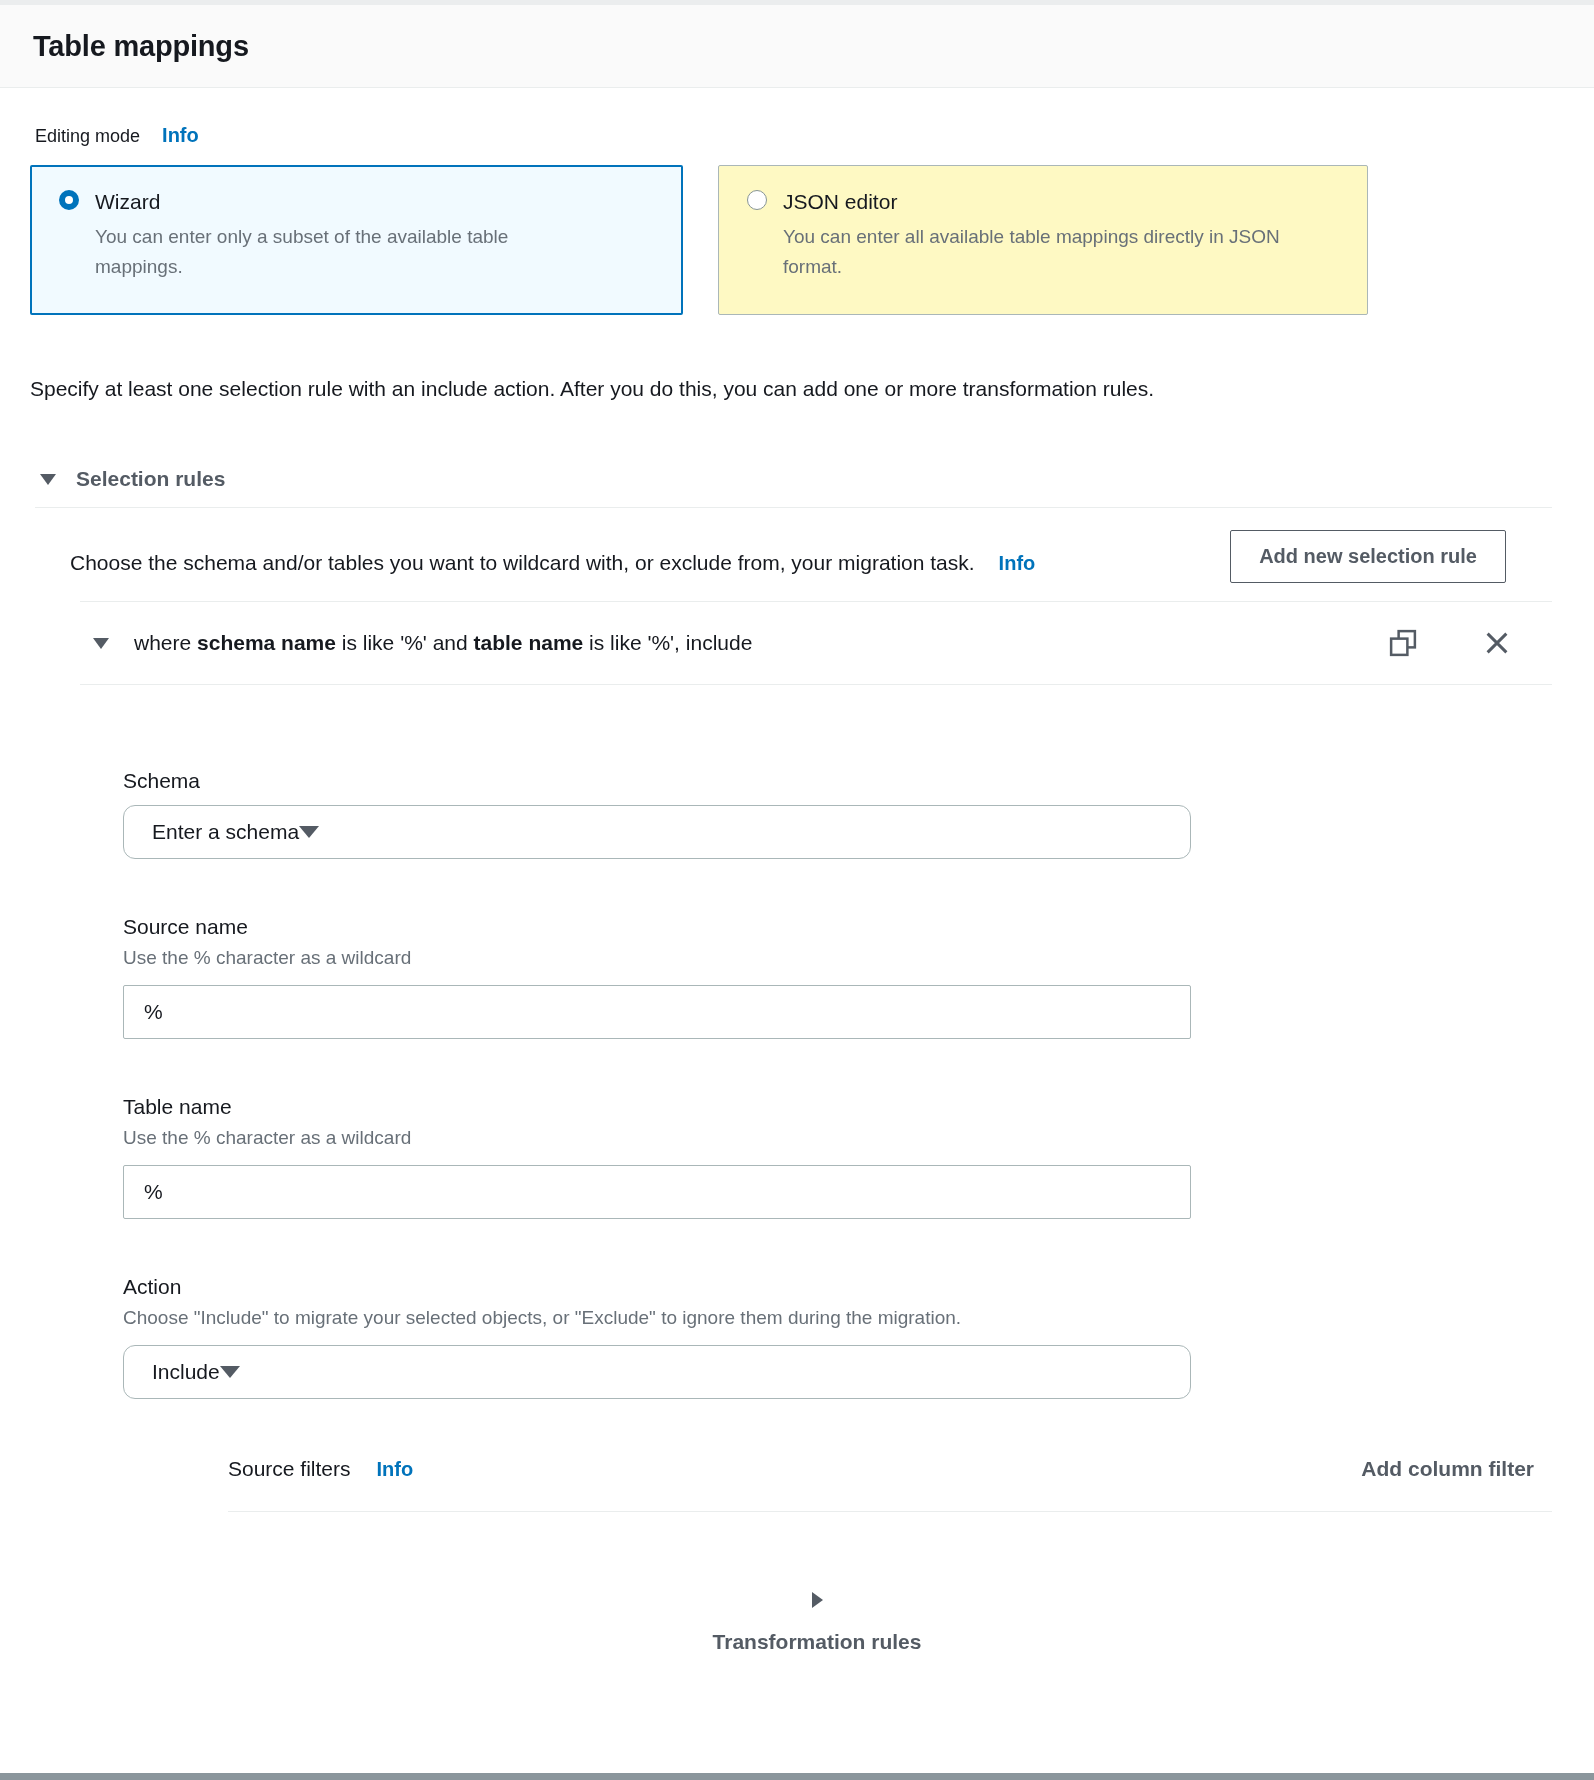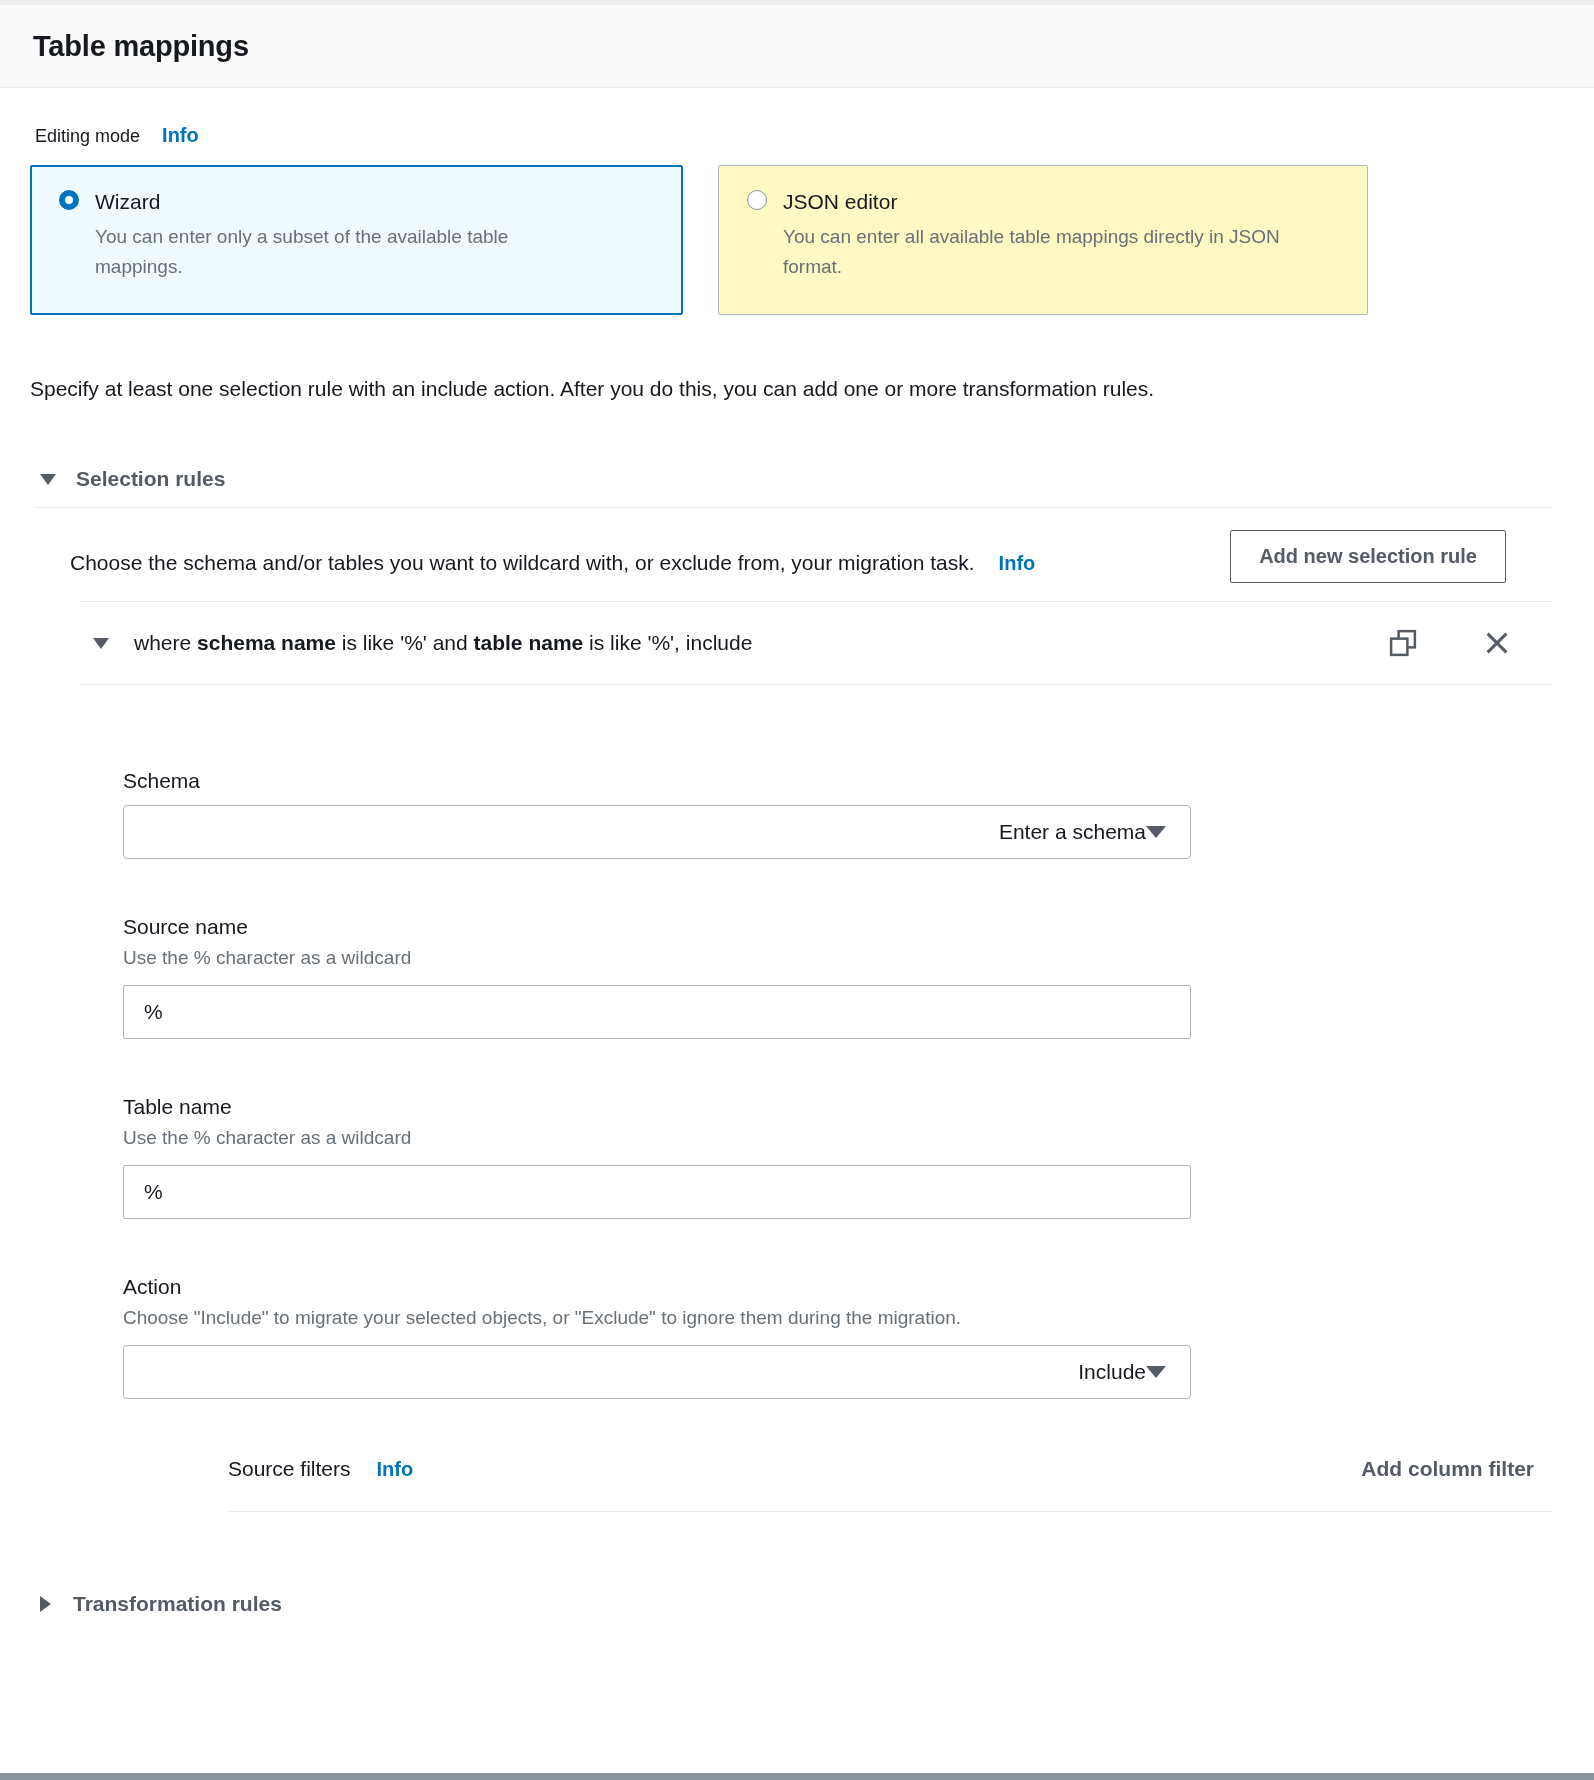--- a/index.html
+++ b/index.html
@@ -92,23 +92,23 @@
   .rule-divider { margin: 0 42px 0 80px; }
 
   
   .form { margin-left: 123px; width: 1068px; }
   .field-label { font-size: 21px; color: #16191f; }
   .field-hint { margin-top: 8px; font-size: 19px; color: #687078; }
   .group-schema { margin-top: 84px; }
   .group { margin-top: 56px; }
   .select-box {
     margin-top: 12px; height: 54px; width: 100%;
-    border: 1px solid #aab7b8; border-radius: 4px; background: #fff;
-    display: flex; align-items: center; justify-content: flex-end;
-    padding: 0 24px 0 4px; cursor: pointer;
+    border: 1px solid #aab7b8; border-radius: 12px; background: #fff;
+    display: flex; align-items: center; justify-content: flex-start;
+    padding: 0 24px 0 28px; cursor: pointer;
   }
   .select-value { font-size: 21px; color: #16191f; }
   .caret {
     width: 0; height: 0;
     border-left: 10px solid transparent; border-right: 10px solid transparent;
     border-top: 12px solid #545b64;
   }
   .text-input {
     margin-top: 16px; height: 54px; width: 100%;
     border: 1px solid #aab7b8; border-radius: 2px; background: #fff;
@@ -116,21 +116,21 @@
   }
 
   
   .filters-row { margin: 58px 42px 0 228px; display: flex; align-items: baseline; }
   .filters-label { font-size: 21px; }
   .filters-row .info-link { margin-left: 26px; }
   .link-button { margin-left: auto; margin-right: 18px; font-size: 21px; font-weight: 700; color: #545b64; cursor: pointer; }
   .filters-divider { margin: 30px 42px 0 228px; }
 
   
-  .tr-expander { margin: 80px 0 0 40px; gap: 22px; }
+  .tr-expander { margin: 80px 0 0 40px; gap: 22px; flex-direction: column; }
 
   
   .bottom-bar { position: absolute; left: 0; bottom: 0; width: 100%; height: 7px; background: #8b969c; }
 </style>
 </head>
 <body>
 
 <div class="panel-header">
   <div class="panel-title">Table mappings</div>
 </div>

